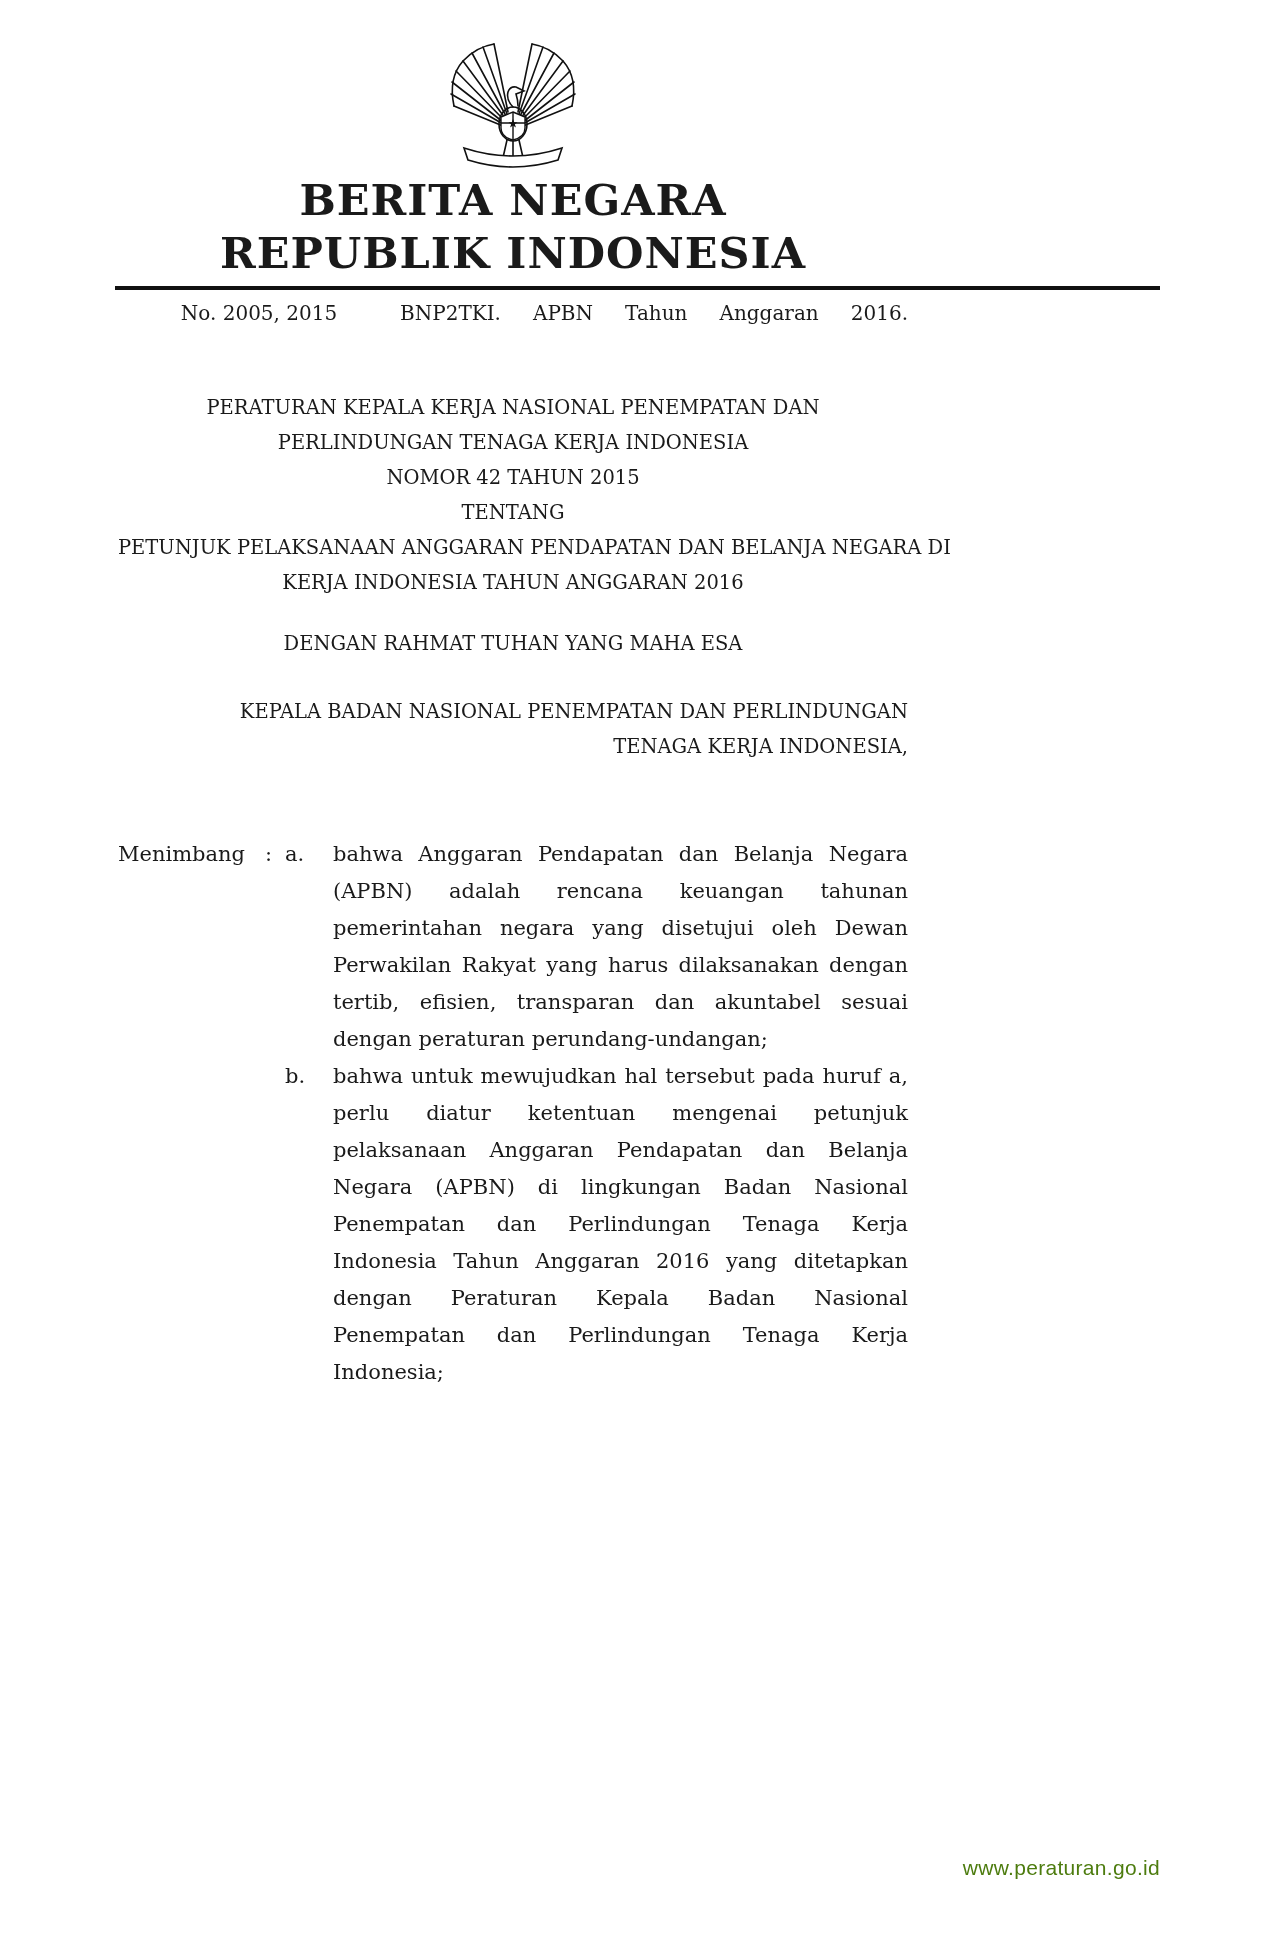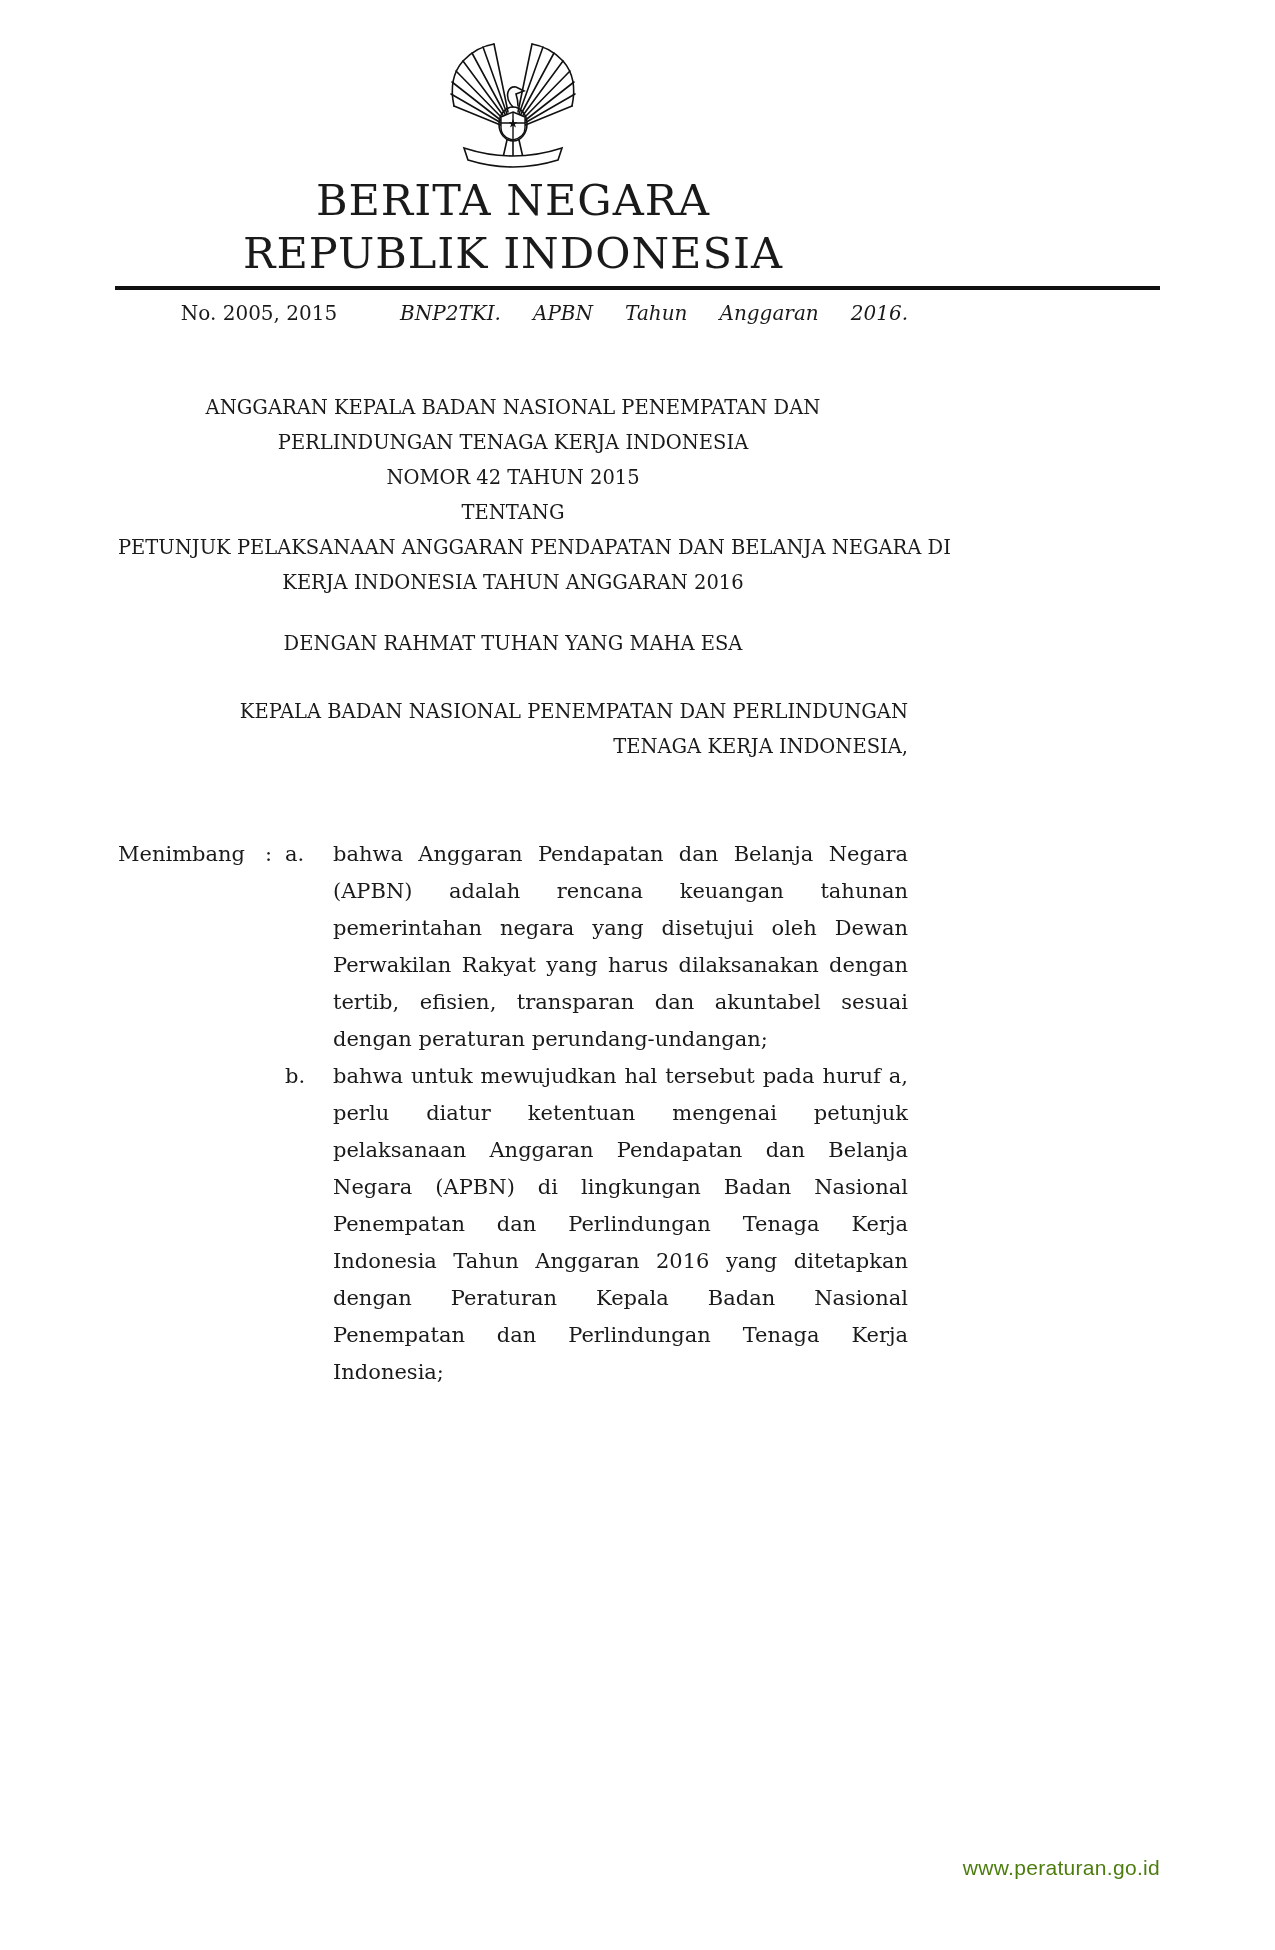--- a/index.html
+++ b/index.html
@@ -10,41 +10,41 @@
     background:#ffffff;
     color:#1a1a1a;
     font-family:"DejaVu Serif","Liberation Serif",serif;
     overflow:hidden;
   }
   .content{width:790px;margin-left:118px;}
   .masthead{text-align:center;padding-top:42px;}
   .emblem-wrap{display:inline-block;height:128px;}
   .gazette-title{
     font-size:43px;
-    font-weight:normal;
+    font-weight:bold;
     line-height:52px;
     letter-spacing:1px;
     margin:0;
   }
   .gazette-title.second{line-height:54px;}
   .rule{
     margin:6px 0 0 115px;
     width:1045px;
     height:4px;
     background:#111;
   }
   .meta{
     display:grid;
     grid-template-columns:282px 1fr;
     margin-top:8px;
     font-size:20px;
     line-height:30px;
   }
   .meta-number{text-align:center;}
-  .meta-subject-line1{text-align:justify;text-align-last:justify;font-style:italic;}
+  .meta-subject-line1{text-align:justify;text-align-last:justify;}
   .meta-subject-line2{text-align:left;}
   .heading{
     margin-top:62px;
     text-align:center;
     font-size:19.5px;
     line-height:35px;
   }
   .heading .line{white-space:nowrap;}
   .invocation{margin-top:26px;}
   .officer{margin-top:33px;text-align:right;}
@@ -118,21 +118,21 @@
   <div class="rule"></div>
 
   <div class="content meta">
     <div class="meta-number">No. 2005, 2015</div>
     <div>
       <div class="meta-subject-line1">BNP2TKI. APBN Tahun Anggaran 2016.</div>
     </div>
   </div>
 
   <div class="content heading">
-    <div class="line">ANGGARAN KEPALA BADAN NASIONAL PENEMPATAN DAN</div>
+    <div class="line">PERATURAN KEPALA KERJA NASIONAL PENEMPATAN DAN</div>
     <div class="line">PERLINDUNGAN TENAGA KERJA INDONESIA</div>
     <div class="line">NOMOR 42 TAHUN 2015</div>
     <div class="line">TENTANG</div>
     <div class="line">PETUNJUK PELAKSANAAN ANGGARAN PENDAPATAN DAN BELANJA NEGARA DI</div>
     <div class="line">KERJA INDONESIA TAHUN ANGGARAN 2016</div>
     <div class="line invocation">DENGAN RAHMAT TUHAN YANG MAHA ESA</div>
     <div class="officer">
       <div class="line">KEPALA BADAN NASIONAL PENEMPATAN DAN PERLINDUNGAN</div>
       <div class="line">TENAGA KERJA INDONESIA,</div>
     </div>

